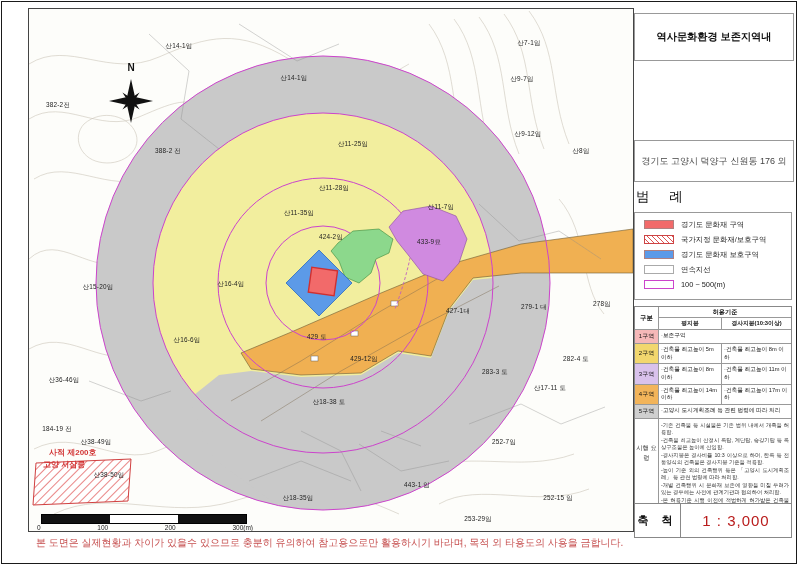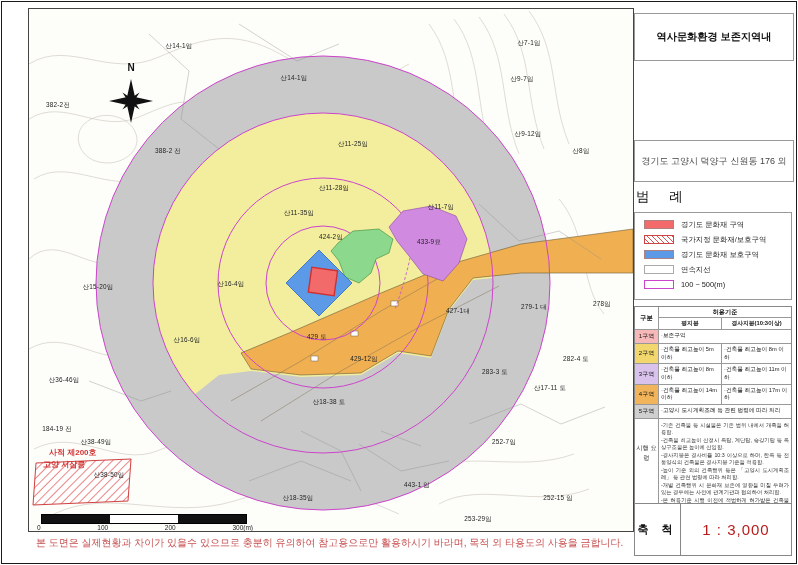--- a/index.html
+++ b/index.html
@@ -45,21 +45,21 @@
   .th-sub div+div{border-left:1px solid #999}
   .trow{display:grid;grid-template-columns:24px 62px 1fr;border-bottom:1px solid #999}
   .tzone{display:flex;align-items:center;justify-content:center;border-right:1px solid #999;font-size:6px;padding:2px 0}
   .tflat,.tslope{padding:2px 2px;font-size:5.7px;line-height:1.35;color:#222}
   .tslope{border-left:1px solid #999}
   .trow.span .tflat{grid-column:2/4}
   .notes-row{display:grid;grid-template-columns:24px 1fr}
   .notes-label{border-right:1px solid #999;font-size:6.3px;text-align:center;padding-top:24px;color:#333;line-height:1.6}
   .notes-body{padding:3px 2px}
   .nline{font-size:5.3px;line-height:1.32;color:#333;margin-bottom:1px;text-align:justify}
-  .scalebox{position:absolute;left:0;top:503px;width:158px;height:53px;border:1px solid #888;background:#fff;
+  .scalebox{position:absolute;left:0;top:503px;width:158px;height:35px;border:1px solid #888;background:#fff;
             display:grid;grid-template-columns:46px 1fr;box-sizing:border-box}
   .scale-label{display:flex;align-items:center;justify-content:center;font-weight:bold;font-size:11px;letter-spacing:5px;border-right:1px solid #888}
   .scale-value{display:flex;align-items:center;justify-content:center;font-size:15px;letter-spacing:1px;color:#b91c1c}
 </style>
 </head>
 <body>
 
 <div class="frame"></div>
 
 <div class="map">

